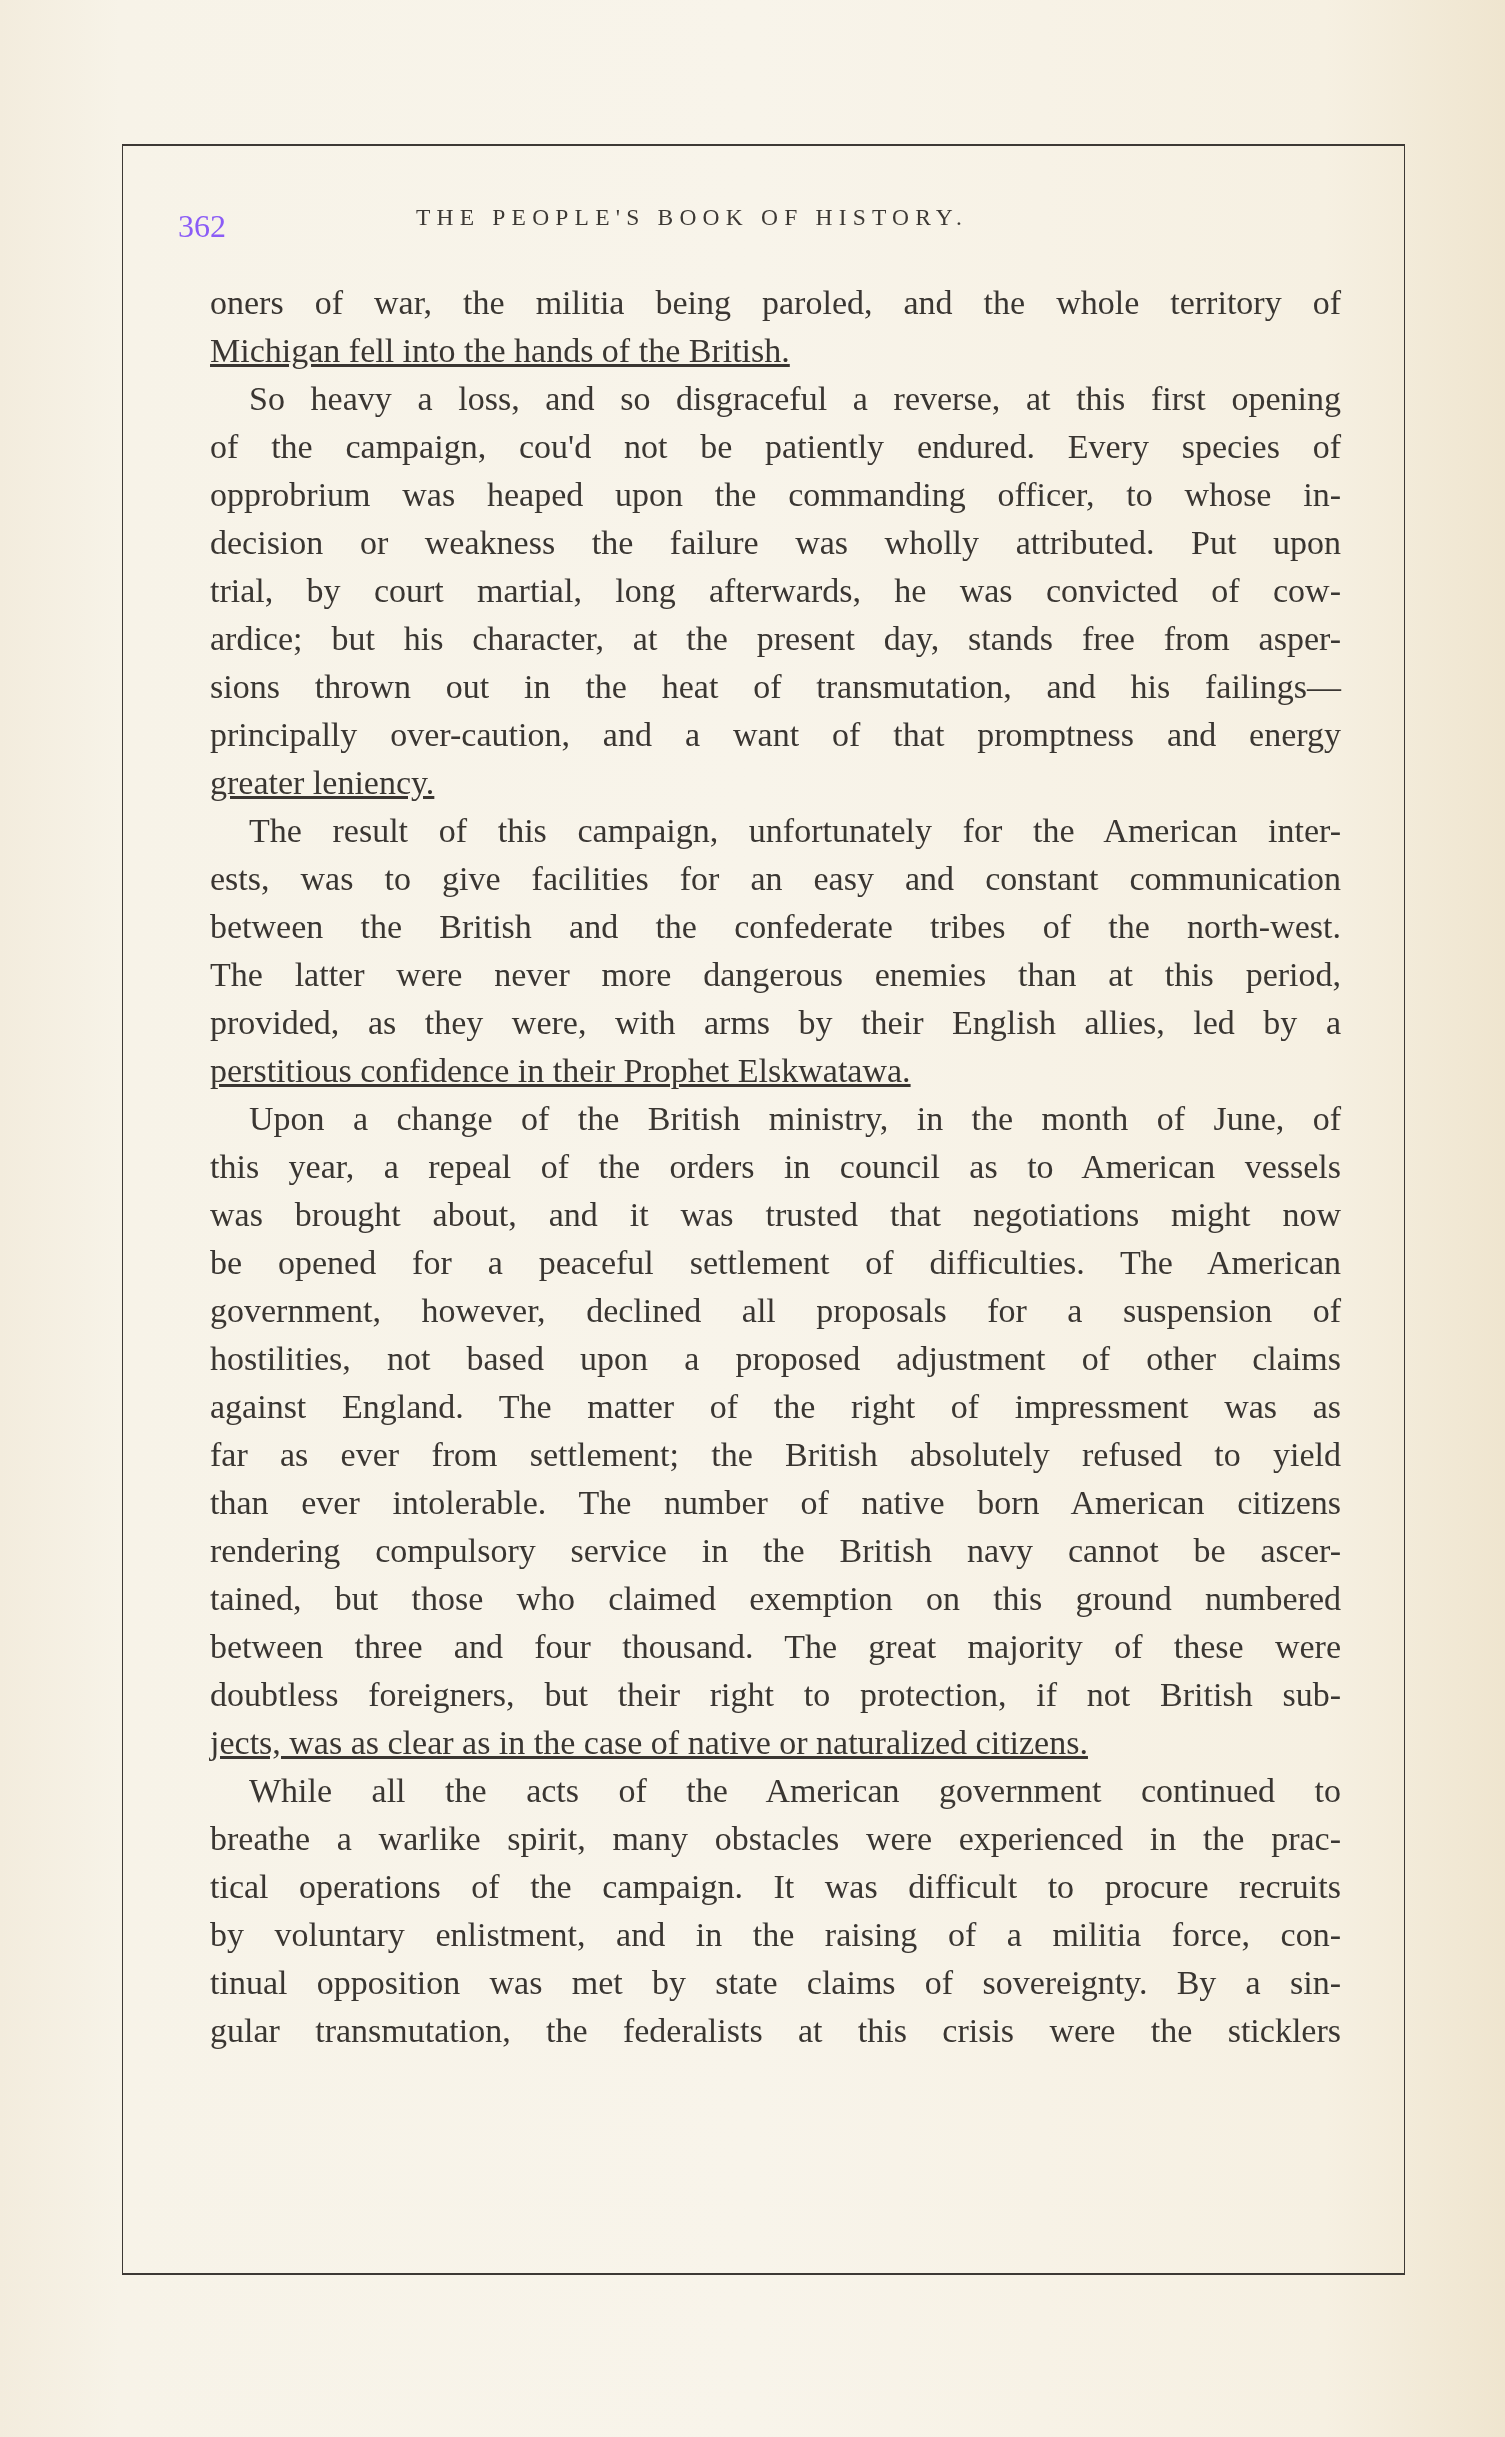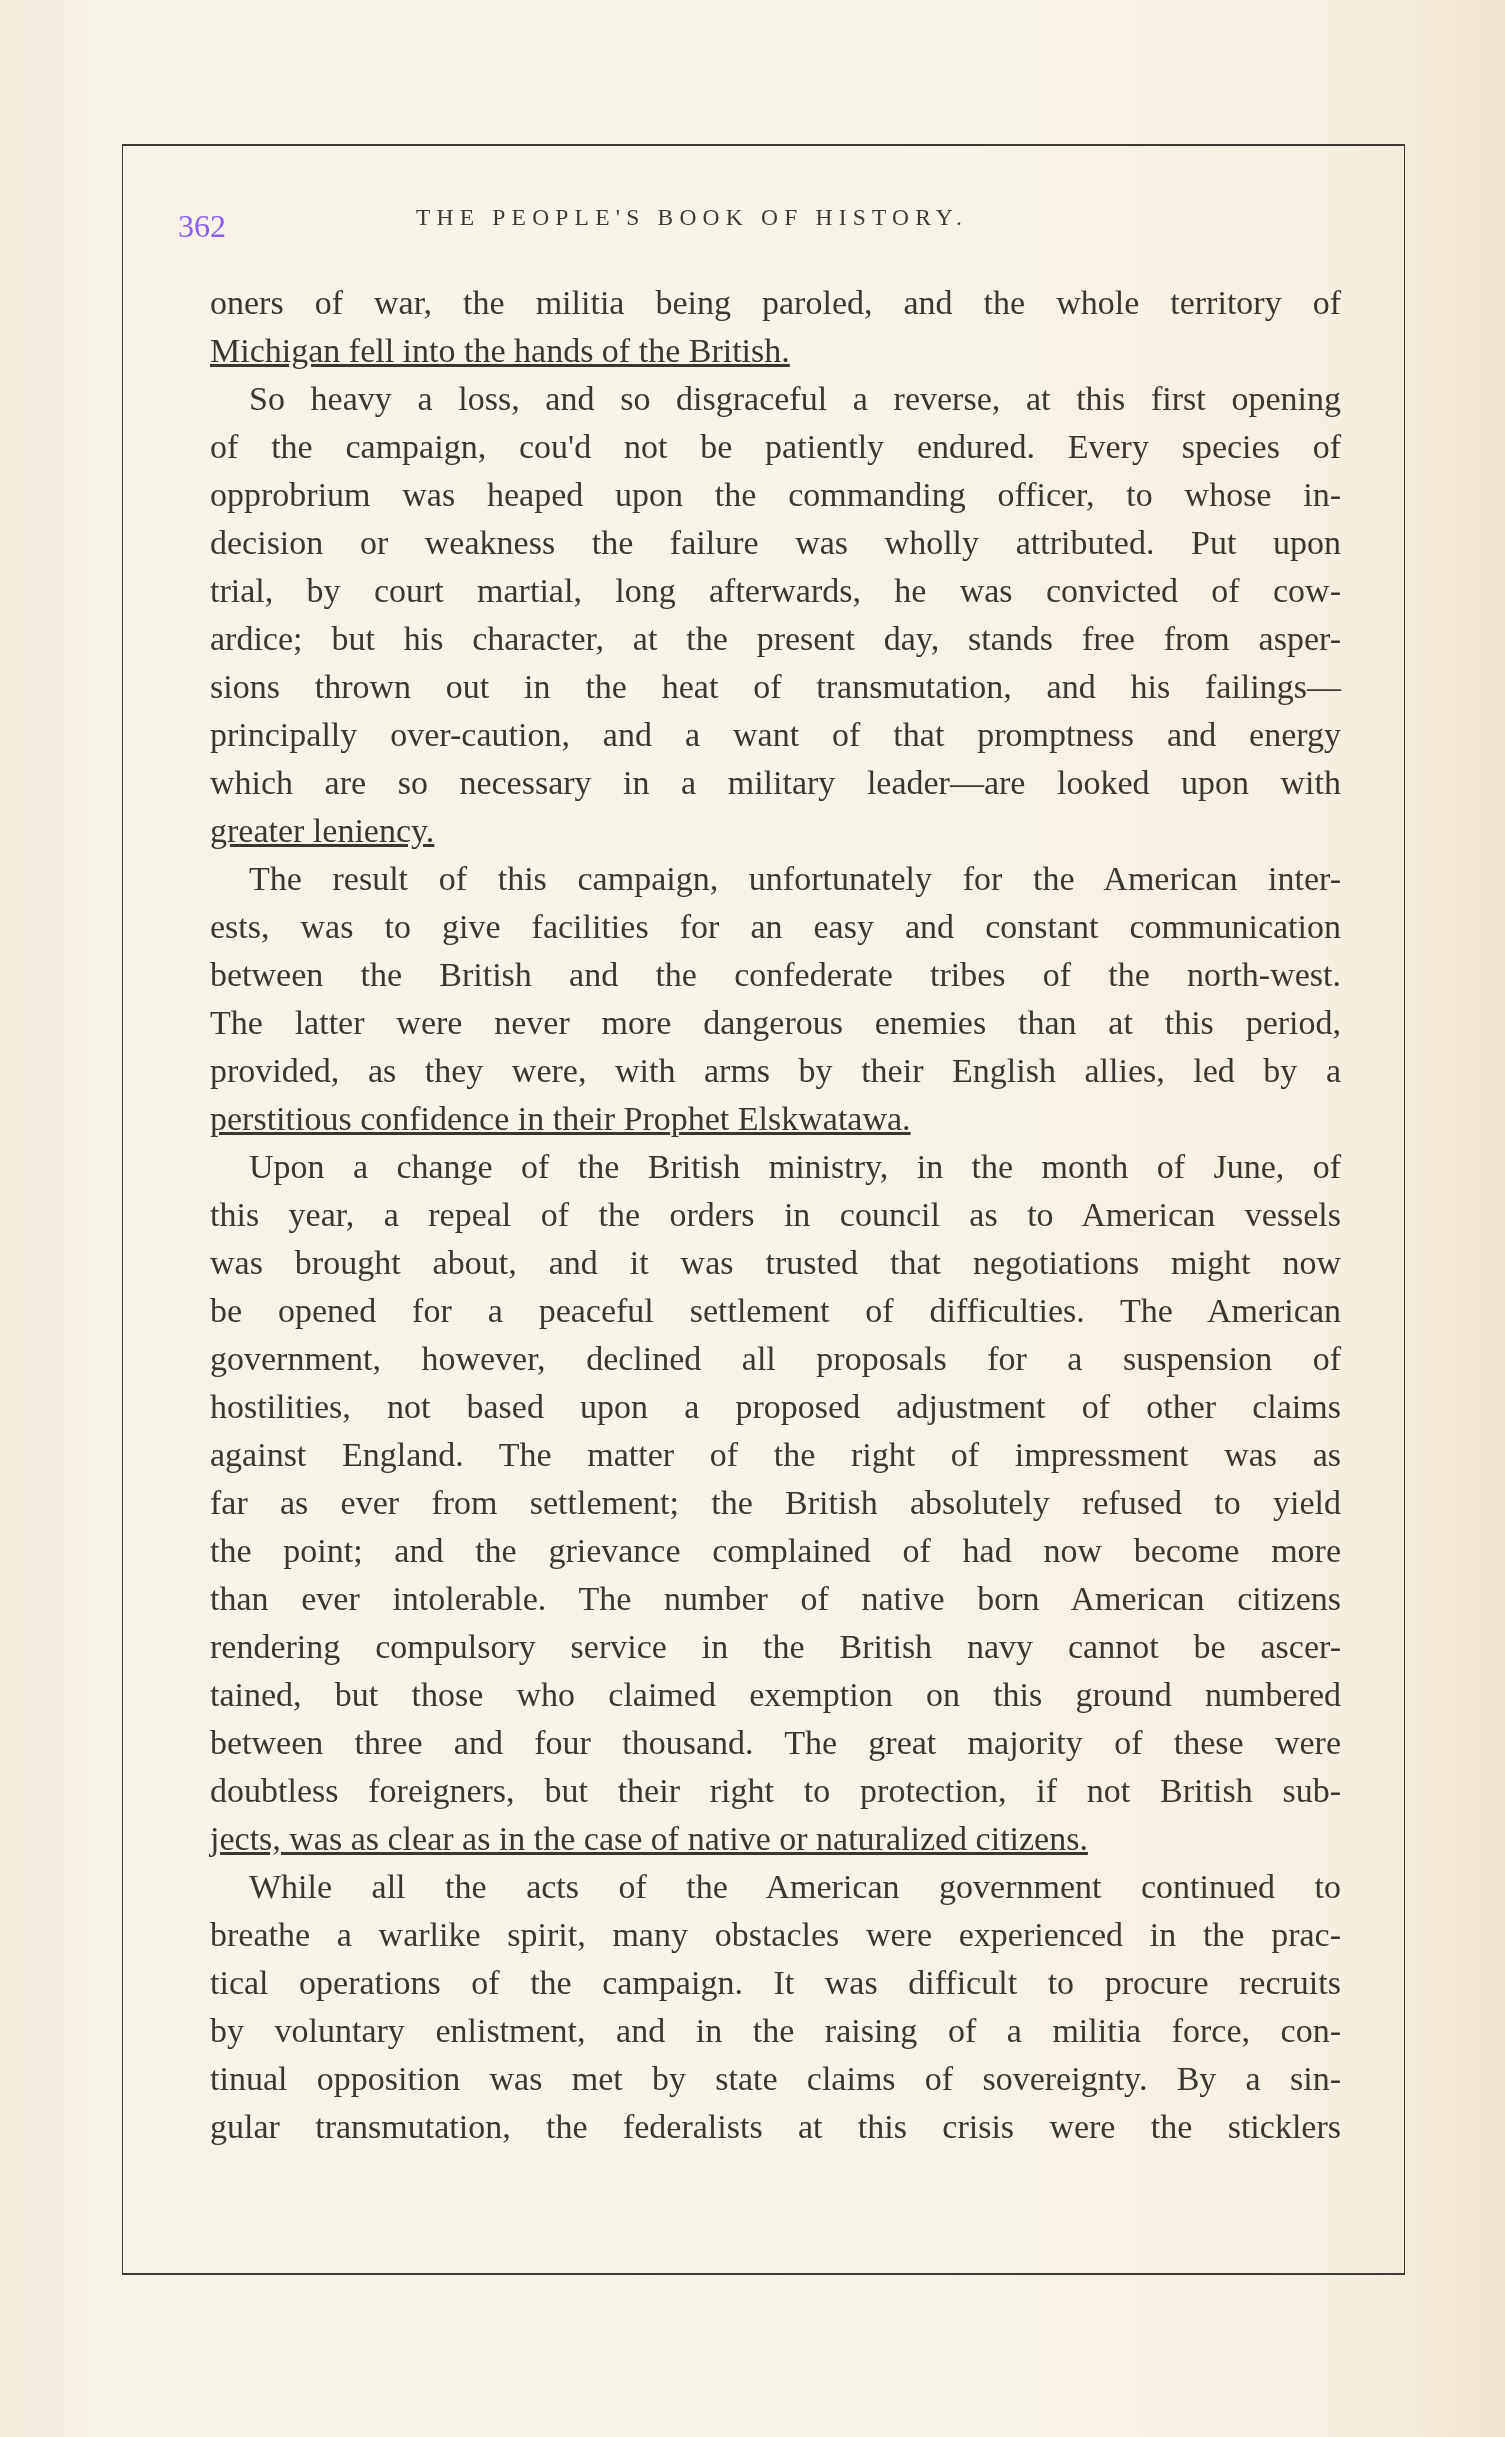--- a/index.html
+++ b/index.html
@@ -49,37 +49,35 @@
     <div class="line">oners of war, the militia being paroled, and the whole territory of</div>
     <div class="line last">Michigan fell into the hands of the British.</div>
     <div class="line indent">So heavy a loss, and so disgraceful a reverse, at this first opening</div>
     <div class="line">of the campaign, cou'd not be patiently endured. Every species of</div>
     <div class="line">opprobrium was heaped upon the commanding officer, to whose in-</div>
     <div class="line">decision or weakness the failure was wholly attributed. Put upon</div>
     <div class="line">trial, by court martial, long afterwards, he was convicted of cow-</div>
     <div class="line">ardice; but his character, at the present day, stands free from asper-</div>
     <div class="line">sions thrown out in the heat of transmutation, and his failings—</div>
     <div class="line">principally over-caution, and a want of that promptness and energy</div>
-    <div class="line">which are so necessary in a military leader—are looked upon with</div>
     <div class="line last">greater leniency.</div>
     <div class="line indent">The result of this campaign, unfortunately for the American inter-</div>
     <div class="line">ests, was to give facilities for an easy and constant communication</div>
     <div class="line">between the British and the confederate tribes of the north-west.</div>
     <div class="line">The latter were never more dangerous enemies than at this period,</div>
     <div class="line">provided, as they were, with arms by their English allies, led by a</div>
     <div class="line last">perstitious confidence in their Prophet Elskwatawa.</div>
     <div class="line indent">Upon a change of the British ministry, in the month of June, of</div>
     <div class="line">this year, a repeal of the orders in council as to American vessels</div>
     <div class="line">was brought about, and it was trusted that negotiations might now</div>
     <div class="line">be opened for a peaceful settlement of difficulties. The American</div>
     <div class="line">government, however, declined all proposals for a suspension of</div>
     <div class="line">hostilities, not based upon a proposed adjustment of other claims</div>
     <div class="line">against England. The matter of the right of impressment was as</div>
     <div class="line">far as ever from settlement; the British absolutely refused to yield</div>
-    <div class="line">the point; and the grievance complained of had now become more</div>
     <div class="line">than ever intolerable. The number of native born American citizens</div>
     <div class="line">rendering compulsory service in the British navy cannot be ascer-</div>
     <div class="line">tained, but those who claimed exemption on this ground numbered</div>
     <div class="line">between three and four thousand. The great majority of these were</div>
     <div class="line">doubtless foreigners, but their right to protection, if not British sub-</div>
     <div class="line last">jects, was as clear as in the case of native or naturalized citizens.</div>
     <div class="line indent">While all the acts of the American government continued to</div>
     <div class="line">breathe a warlike spirit, many obstacles were experienced in the prac-</div>
     <div class="line">tical operations of the campaign. It was difficult to procure recruits</div>
     <div class="line">by voluntary enlistment, and in the raising of a militia force, con-</div>

